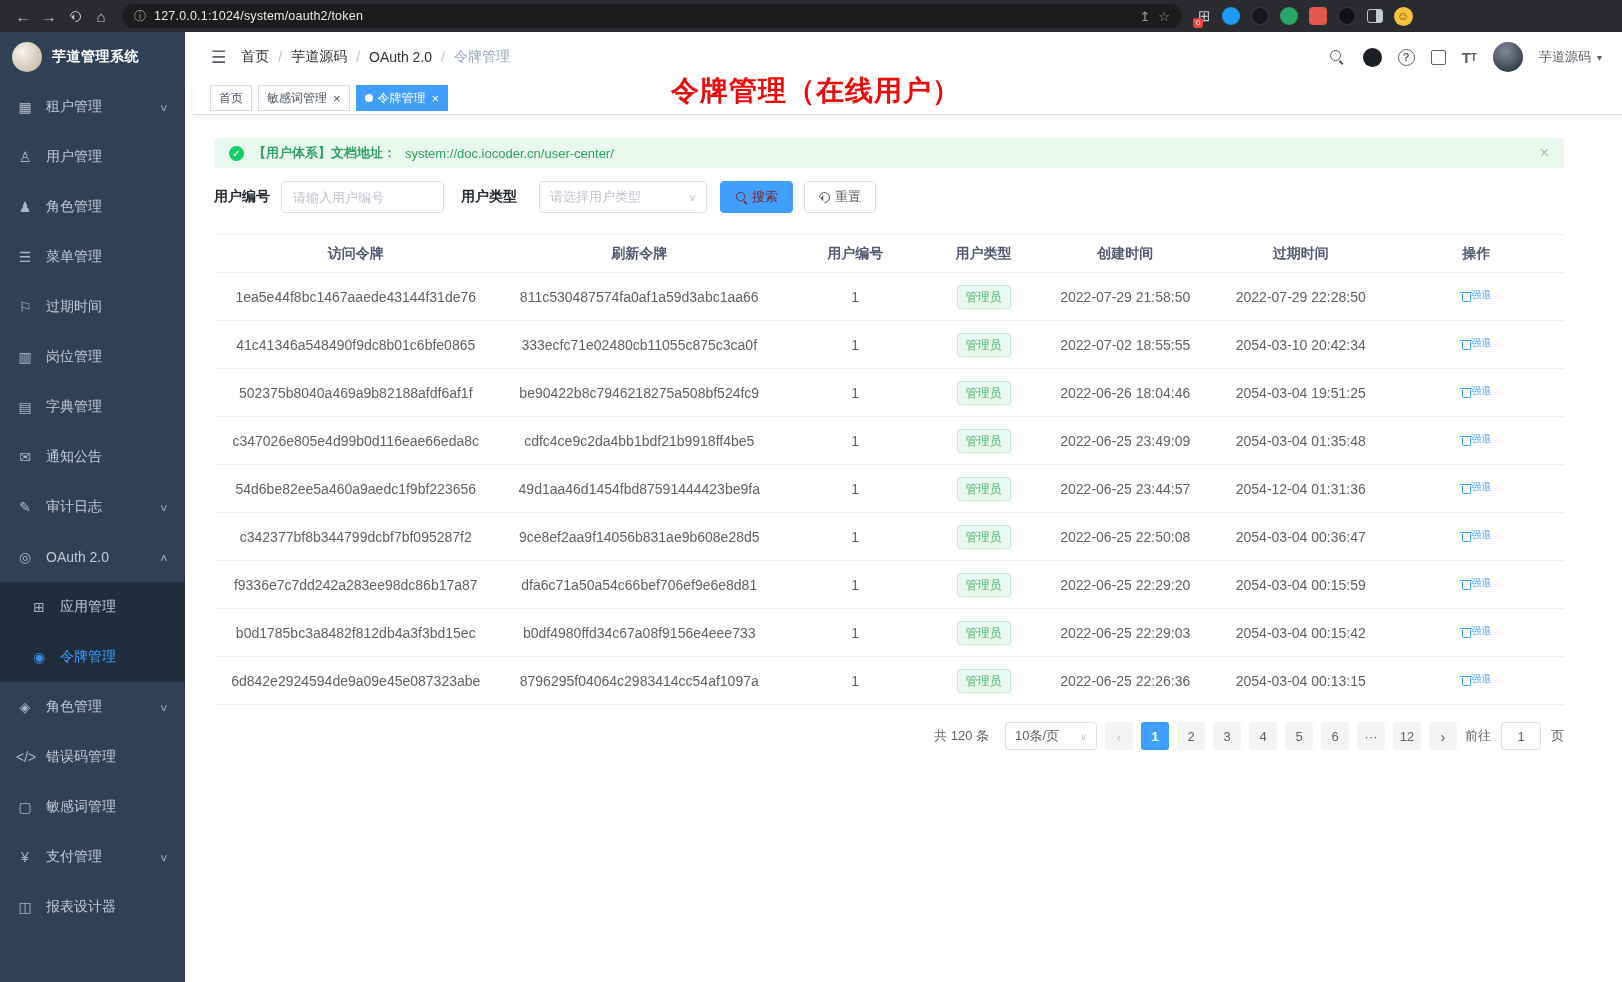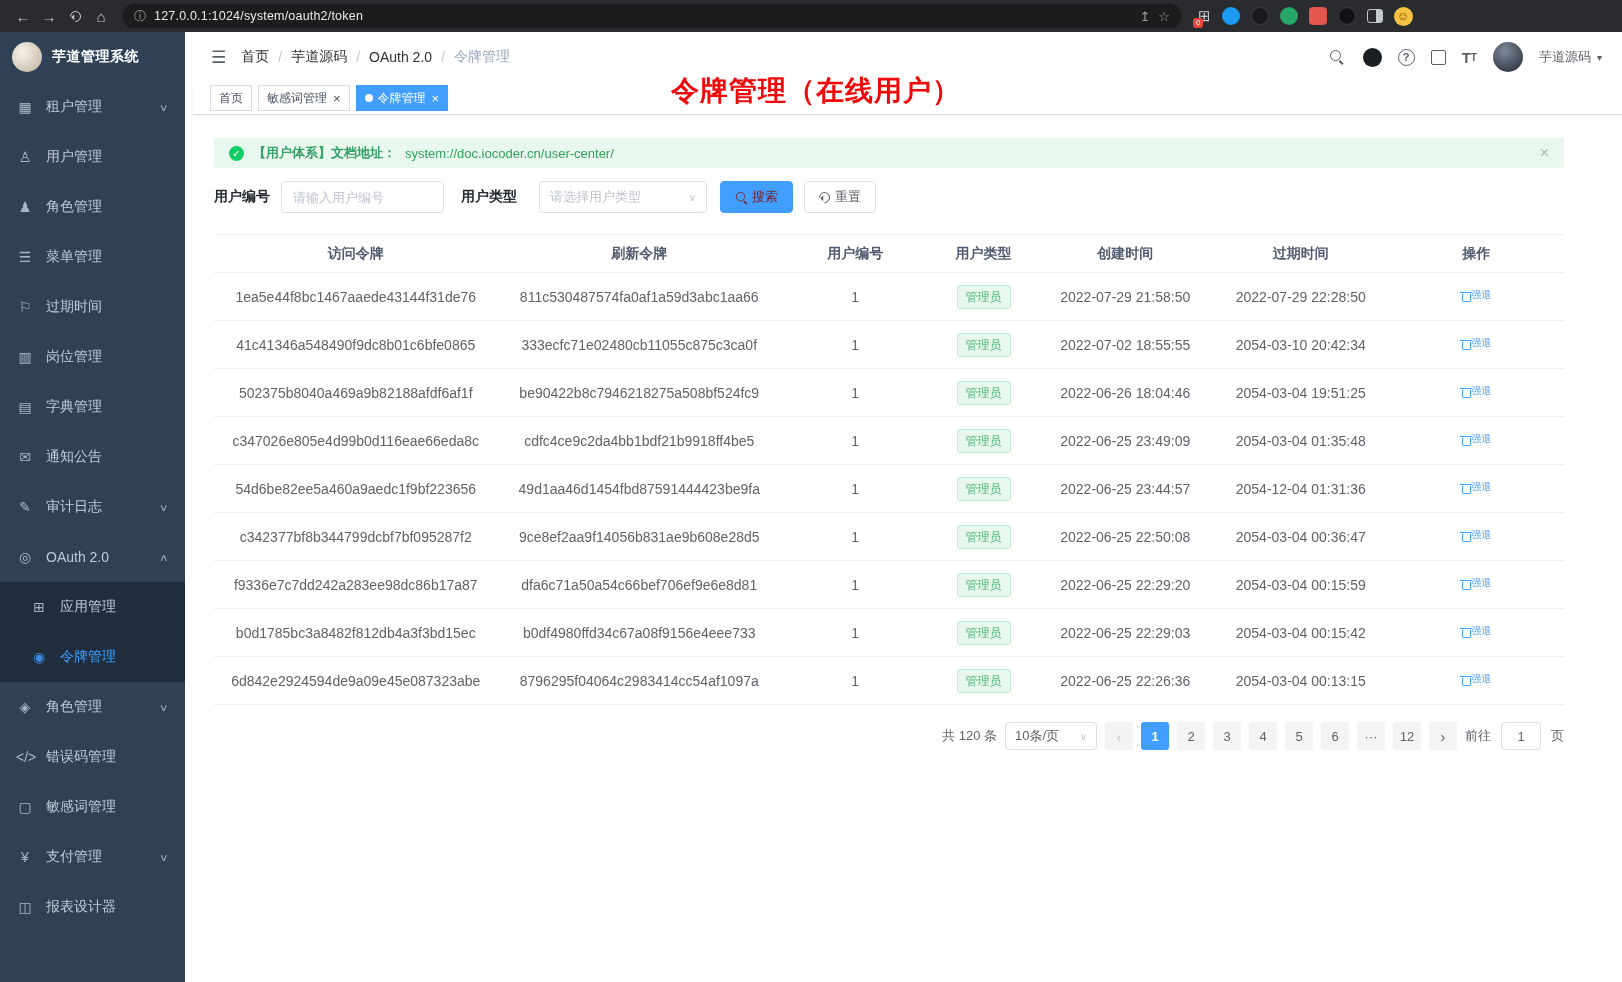--- a/index.html
+++ b/index.html
@@ -93,21 +93,21 @@
 .token-table{width:100%;border-collapse:collapse;margin-top:21px;table-layout:fixed}
 .token-table th{height:38px;font-size:14px;font-weight:700;color:#515a6e;border-top:1px solid #ebeef5;border-bottom:1px solid #ebeef5;text-align:center;white-space:nowrap}
 .token-table td{height:48px;font-size:14px;color:#5f6368;border-bottom:1px solid #ebeef5;text-align:center;white-space:nowrap;overflow:hidden}
 .tag{display:inline-block;background:#e8f8ee;border:1px solid #c5ecd4;color:#4cb372;font-size:12px;line-height:1;padding:5px 8px;border-radius:3px}
 .action{display:inline-flex;align-items:flex-end;gap:0;color:var(--accent,#409eff);font-size:10px;cursor:pointer}
 .i-trash{position:relative;width:10px;height:11px;display:inline-block}
 .i-trash::before{content:"";position:absolute;left:.5px;right:.5px;top:2.6px;bottom:0;border:1.1px solid currentColor;border-top:none;border-radius:0 0 2px 2px}
 .i-trash::after{content:"";position:absolute;left:-1px;right:-1px;top:.8px;height:1.1px;background:currentColor}
 
 .pagination{display:flex;align-items:center;justify-content:flex-end;gap:8px;margin-top:17px;font-size:13px;color:#5f6368}
-.ptotal{margin-right:0}
+.ptotal{margin-right:8px}
 .psize{width:92px;height:28px;border:1px solid #dcdfe6;border-radius:4px;display:flex;align-items:center;justify-content:space-between;padding:0 9px;color:#5f6368;cursor:pointer}
 .pages{display:inline-flex;gap:8px}
 .pbtn{min-width:28px;height:28px;background:#f4f4f5;border-radius:3px;display:inline-flex;align-items:center;justify-content:center;font-size:13px;color:#5f6368;cursor:pointer;padding:0 2px}
 .pbtn.active{background:var(--accent,#409eff);color:#fff;font-weight:700}
 .pbtn.nav{font-size:15px}
 .pbtn.prev{color:#bfc4cc}
 .goto-input{width:40px;height:28px;border:1px solid #dcdfe6;border-radius:4px;text-align:center;font-size:13px;color:#5f6368;outline:none;margin:0 2px;font-family:inherit}
 </style>
 </head>
 <body>

